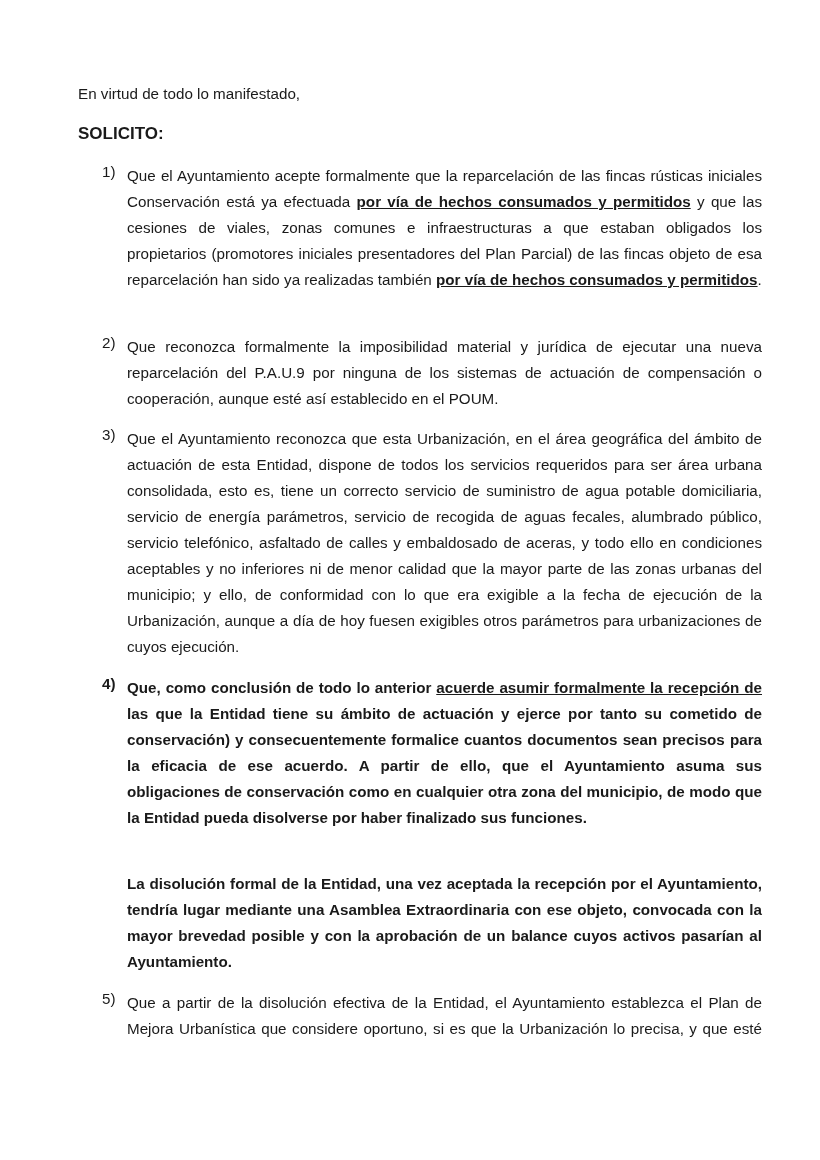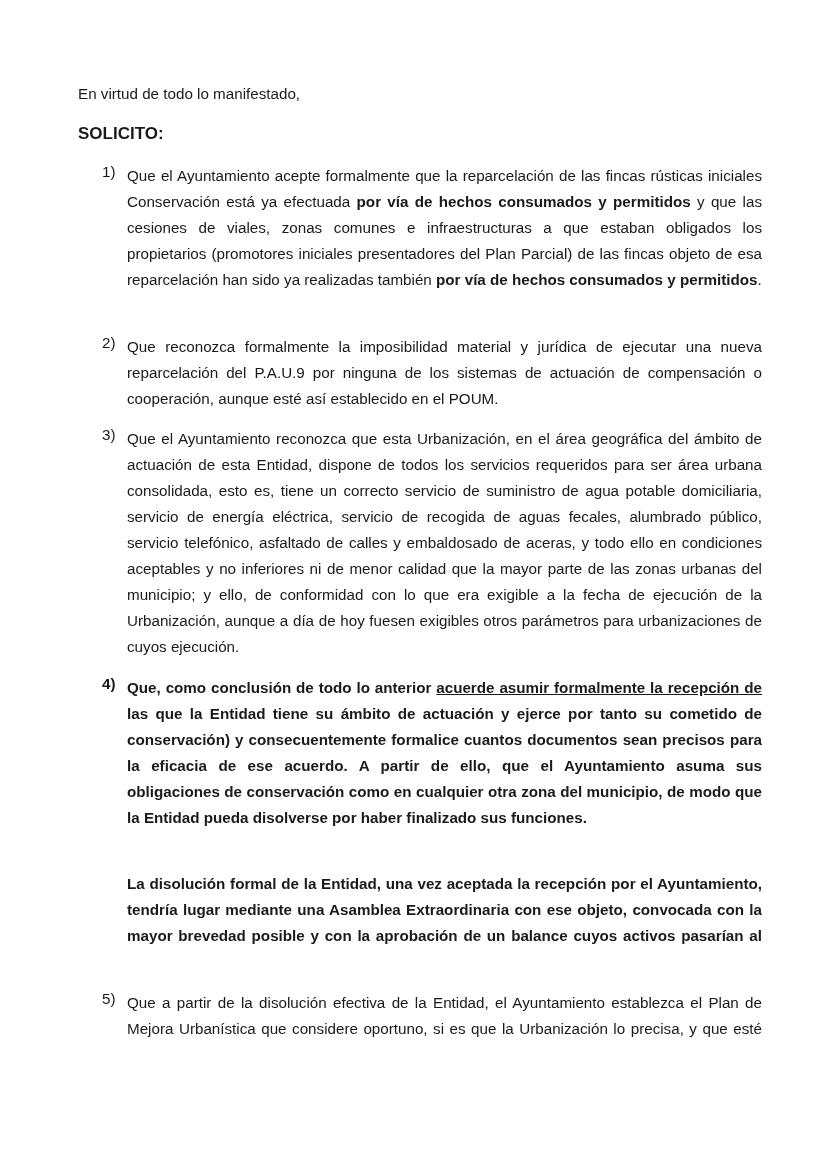--- a/index.html
+++ b/index.html
@@ -7,21 +7,21 @@
          font-family: "Liberation Sans", sans-serif; color: #1a1a1a; }
   .page { position: absolute; left: 0; top: 0; width: 820px; height: 1160px; border-radius: 27px; }
   .intro { position: absolute; left: 78px; top: 85px; font-size: 15.2px; }
   .heading { position: absolute; left: 78px; top: 124px; font-size: 17px; font-weight: bold; }
   .item { position: absolute; left: 102px; width: 660px; font-size: 15.2px; }
   .item .num { position: absolute; left: 0; top: 0; }
   .item .body { margin-left: 25px; width: 635px; }
   .line { display: block; height: 26px; line-height: 26px; white-space: nowrap;
           text-align: justify; text-align-last: justify; }
   .line.last { text-align-last: left; }
-  .b { font-weight: bold; }
+  .b { font-weight: bold; text-decoration: underline; }
   .u { text-decoration: underline; }
   .bold-item { font-weight: bold; }
   .para { position: absolute; left: 127px; width: 635px; font-size: 15.2px; font-weight: bold; }
 </style>
 </head>
 <body>
 
 <div class="page">
   <div class="intro">En virtud de todo lo manifestado,</div>
   <div class="heading">SOLICITO:</div>
@@ -45,21 +45,21 @@
         <span class="line last"><span>cooperación, aunque esté así establecido en el POUM.</span></span>
       </div>
   </div>
 
   <div class="item" id="item-2" style="top:426px">
     <span class="num">3)</span>
     <div class="body">
         <span class="line"><span>Que el Ayuntamiento reconozca que esta Urbanización, en el área geográfica del ámbito de</span></span>
         <span class="line"><span>actuación de esta Entidad, dispone de todos los servicios requeridos para ser área urbana</span></span>
         <span class="line"><span>consolidada, esto es, tiene un correcto servicio de suministro de agua potable domiciliaria,</span></span>
-        <span class="line"><span>servicio de energía eléctrica, servicio de recogida de aguas fecales, alumbrado público,</span></span>
+        <span class="line"><span>servicio de energía parámetros, servicio de recogida de aguas fecales, alumbrado público,</span></span>
         <span class="line"><span>servicio telefónico, asfaltado de calles y embaldosado de aceras, y todo ello en condiciones</span></span>
         <span class="line"><span>aceptables y no inferiores ni de menor calidad que la mayor parte de las zonas urbanas del</span></span>
         <span class="line"><span>municipio; y ello, de conformidad con lo que era exigible a la fecha de ejecución de la</span></span>
         <span class="line"><span>Urbanización, aunque a día de hoy fuesen exigibles otros parámetros para urbanizaciones de</span></span>
         <span class="line last"><span>cuyos ejecución.</span></span>
       </div>
   </div>
 
   <div class="item bold-item" id="item-3" style="top:675px">
     <span class="num">4)</span>
@@ -70,20 +70,21 @@
         <span class="line"><span>la eficacia de ese acuerdo. A partir de ello, que el Ayuntamiento asuma sus</span></span>
         <span class="line"><span>obligaciones de conservación como en cualquier otra zona del municipio, de modo que</span></span>
         <span class="line last"><span>la Entidad pueda disolverse por haber finalizado sus funciones.</span></span>
       </div>
   </div>
 
   <div class="para" id="dissolution" style="top:871px">
       <span class="line"><span>La disolución formal de la Entidad, una vez aceptada la recepción por el Ayuntamiento,</span></span>
       <span class="line"><span>tendría lugar mediante una Asamblea Extraordinaria con ese objeto, convocada con la</span></span>
       <span class="line"><span>mayor brevedad posible y con la aprobación de un balance cuyos activos pasarían al</span></span>
+      <span class="line last"><span>Ayuntamiento.</span></span>
     </div>
 
   <div class="item" id="item-5" style="top:990px">
     <span class="num">5)</span>
     <div class="body">
         <span class="line"><span>Que a partir de la disolución efectiva de la Entidad, el Ayuntamiento establezca el Plan de</span></span>
         <span class="line"><span>Mejora Urbanística que considere oportuno, si es que la Urbanización lo precisa, y que esté</span></span>
       </div>
   </div>
 </div>

